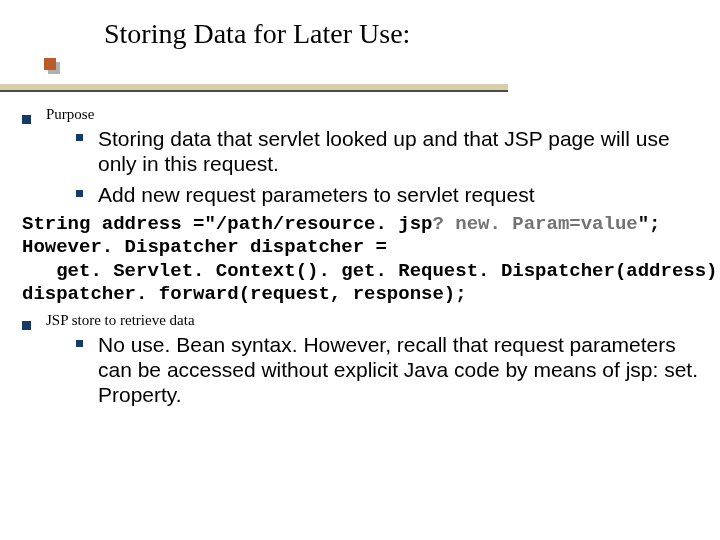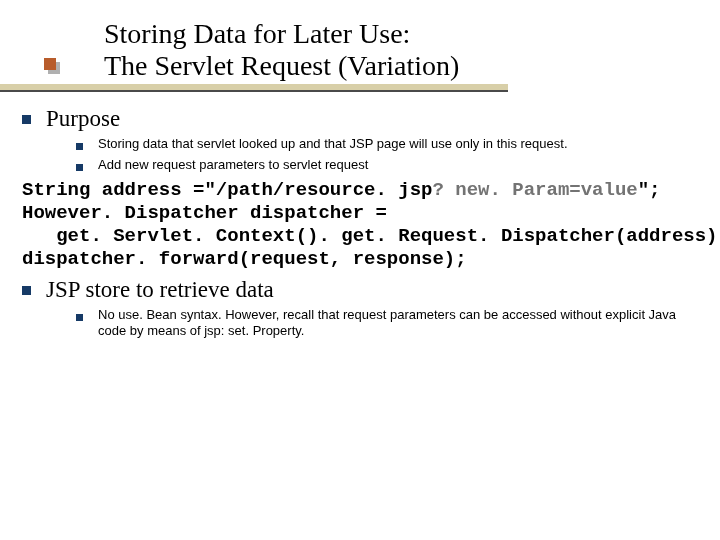--- a/index.html
+++ b/index.html
@@ -63,36 +63,36 @@
   }
 
   .content {
     position: absolute;
     top: 102px;
     left: 22px;
     right: 12px;
   }
 
   .lvl1 {
-    font-size: 23px;
+    font-size: 15px;
     margin: 4px 0 4px 0;
     padding-left: 24px;
     position: relative;
   }
   .lvl1::before {
     content: "";
     position: absolute;
     left: 0;
     top: 9px;
     width: 9px;
     height: 9px;
     background: #163a66;
   }
   .lvl2 {
-    font-size: 13px;
+    font-size: 21px;
     margin: 2px 0 6px 0;
     margin-left: 54px;
     padding-left: 22px;
     position: relative;
     font-family: Arial, Helvetica, sans-serif;
     line-height: 1.18;
     max-width: 600px;
   }
   .lvl2::before {
     content: "";
@@ -118,21 +118,20 @@
 </head>
 <body>
 
 <div class="slide">
 
   <div class="accent-dot-shadow"></div>
   <div class="accent-dot"></div>
 
   <div class="title-block">
     <div>Storing Data for Later Use:</div>
-    <div>The Servlet Request (Variation)</div>
   </div>
 
   <div class="title-underline">
     <div class="tan"></div>
     <div class="dark"></div>
   </div>
 
   <div class="content">
 
     <div class="lvl1">Purpose</div>

